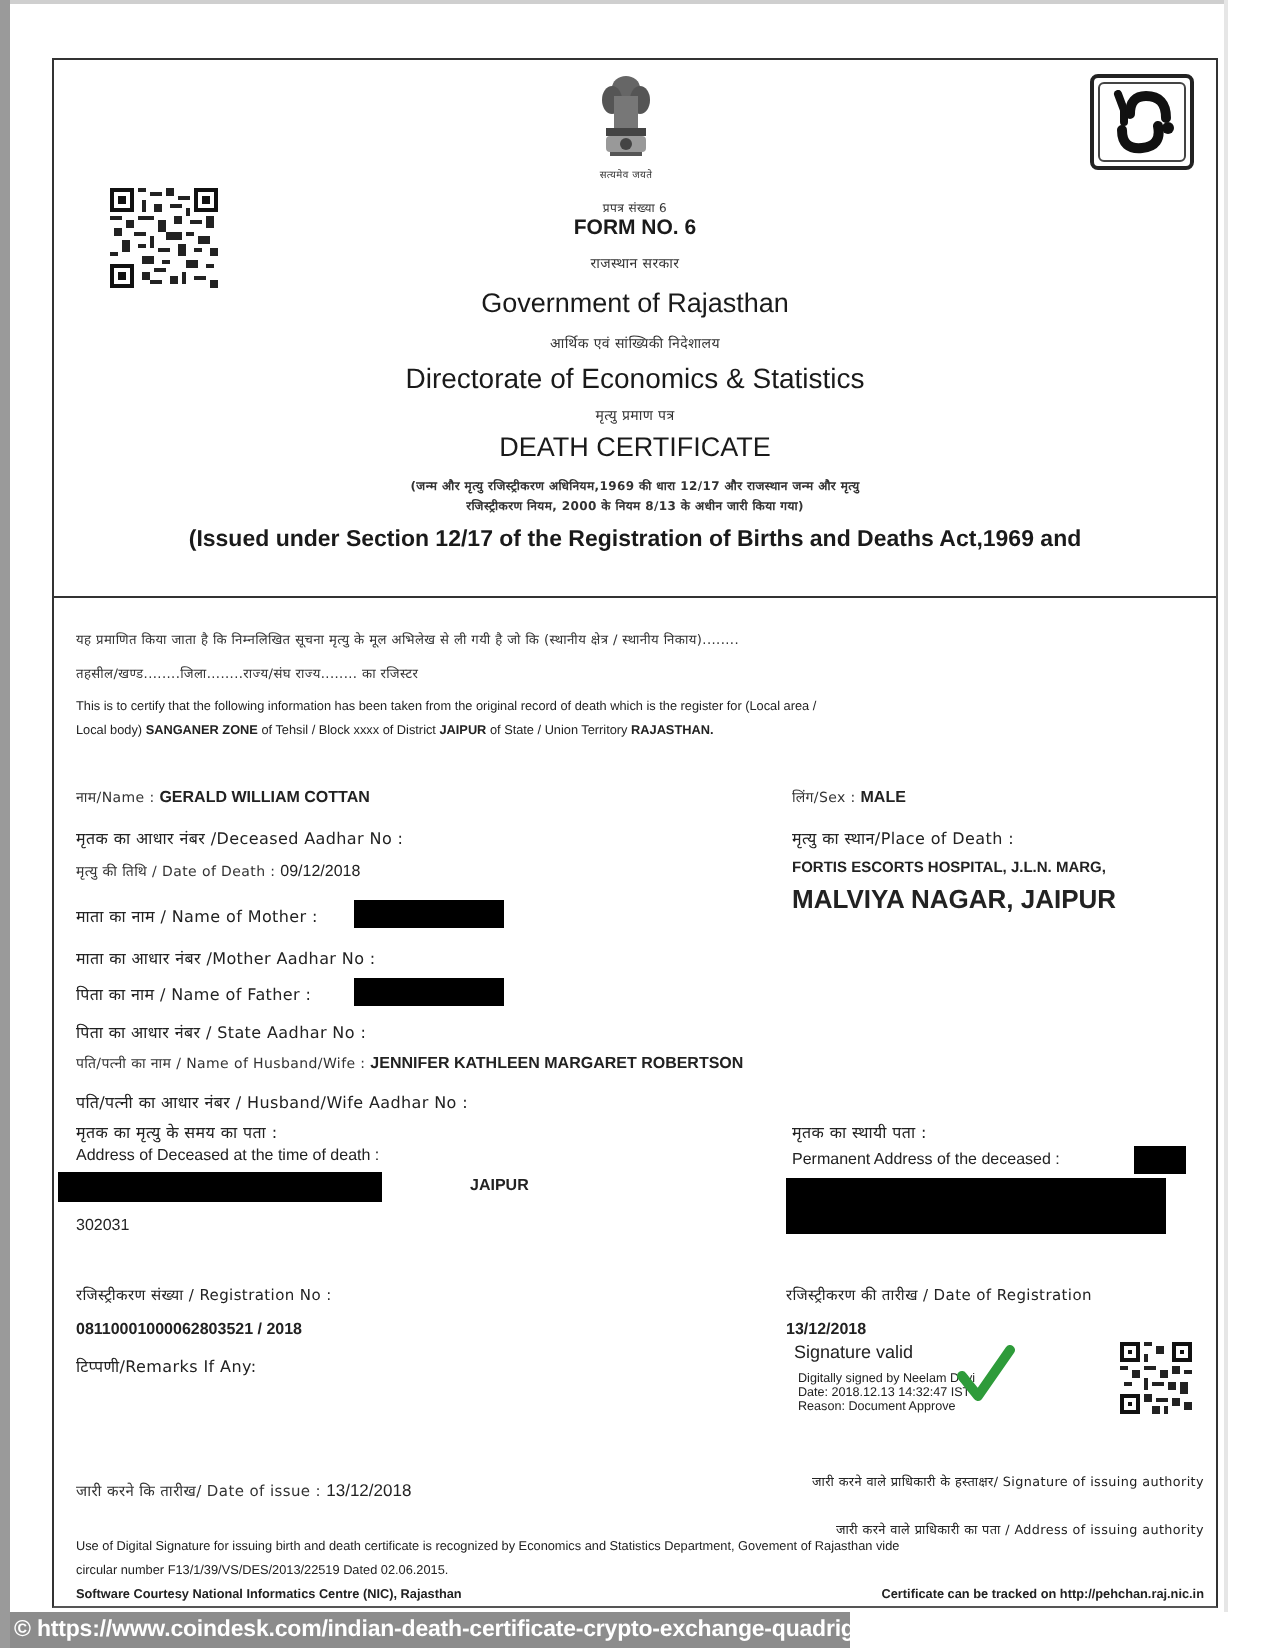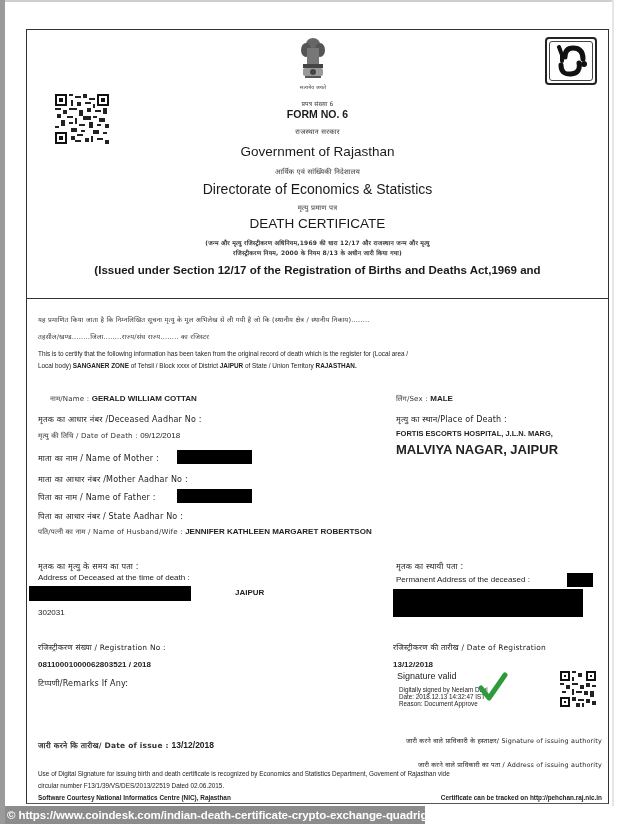--- a/index.html
+++ b/index.html
@@ -144,30 +144,31 @@
 
   <div class="divider"></div>
 
   <div class="abs hi" style="left:11px;top:285px;font-size:6.6px;white-space:nowrap;">यह प्रमाणित किया जाता है कि निम्नलिखित सूचना मृत्यु के मूल अभिलेख से ली गयी है जो कि (स्थानीय क्षेत्र / स्थानीय निकाय)........</div>
   <div class="abs hi" style="left:11px;top:302px;font-size:6.6px;white-space:nowrap;">तहसील/खण्ड........जिला........राज्य/संघ राज्य........ का रजिस्टर</div>
   <div class="abs t" style="left:11px;top:320px;font-size:6.4px;">This is to certify that the following information has been taken from the original record of death which is the register for (Local area /</div>
   <div class="abs t" style="left:11px;top:332px;font-size:6.4px;">
     <span>Local body) </span><b>SANGANER ZONE</b><span> of Tehsil / Block xxxx of District </span><b>JAIPUR</b><span> of State / Union Territory </span><b>RAJASTHAN.</b>
   </div>
 
-  <div class="abs t" style="left:23px;top:364px;"><span class="hi">नाम/Name : </span><b>GERALD WILLIAM COTTAN</b></div>
+  <div class="abs t" style="left:11px;top:364px;"><span class="hi">नाम/Name : </span><b>GERALD WILLIAM COTTAN</b></div>
   <div class="abs t hi" style="left:11px;top:383px;">मृतक का आधार नंबर /Deceased Aadhar No :</div>
   <div class="abs t" style="left:11px;top:401px;"><span class="hi">मृत्यु की तिथि / Date of Death : </span><span>09/12/2018</span></div>
   <div class="abs t hi" style="left:11px;top:422px;">माता का नाम / Name of Mother :</div>
   <div class="redact" style="left:150px;top:420px;width:75px;height:14px;"></div>
   <div class="abs t hi" style="left:11px;top:443px;">माता का आधार नंबर /Mother Aadhar No :</div>
   <div class="abs t hi" style="left:11px;top:461px;">पिता का नाम / Name of Father :</div>
   <div class="redact" style="left:150px;top:459px;width:75px;height:14px;"></div>
   <div class="abs t hi" style="left:11px;top:480px;">पिता का आधार नंबर / State Aadhar No :</div>
   <div class="abs t" style="left:11px;top:497px;"><span class="hi">पति/पत्नी का नाम / Name of Husband/Wife : </span><b>JENNIFER KATHLEEN MARGARET ROBERTSON</b></div>
+  <div class="abs t hi" style="left:11px;top:515px;">पति/पत्नी का आधार नंबर / Husband/Wife Aadhar No :</div>
   <div class="abs t hi" style="left:11px;top:530px;">मृतक का मृत्यु के समय का पता :</div>
   <div class="abs t" style="left:11px;top:543px;">Address of Deceased at the time of death :</div>
   <div class="redact" style="left:2px;top:556px;width:162px;height:15px;"></div>
   <div class="abs t bold" style="left:208px;top:558px;">JAIPUR</div>
   <div class="abs t" style="left:11px;top:578px;">302031</div>
 
   <div class="abs t" style="left:369px;top:364px;"><span class="hi">लिंग/Sex : </span><b>MALE</b></div>
   <div class="abs t hi" style="left:369px;top:383px;">मृत्यु का स्थान/Place of Death :</div>
   <div class="abs t bold" style="left:369px;top:399px;font-size:7.5px;">FORTIS ESCORTS HOSPITAL, J.L.N. MARG,</div>
   <div class="abs t bold" style="left:369px;top:412px;font-size:13px;">MALVIYA NAGAR, JAIPUR</div>
@@ -218,21 +219,21 @@
           <rect x="6" y="13" width="2" height="2"></rect>
         <rect x="9" y="14" width="3" height="1"></rect>
           <rect x="13" y="14" width="2" height="2"></rect>
           <rect x="16" y="15" width="2" height="2"></rect>
           <rect x="8" y="16" width="2" height="2"></rect>
           <rect x="11" y="16" width="1" height="2"></rect>
       </g>
     </svg>
   </div>
 
-  <div class="abs t" style="left:11px;top:710px;font-size:8.5px;font-weight:bold;"><span class="hi" style="font-size:7.5px;">जारी करने कि तारीख/ Date of issue : </span><span>13/12/2018</span></div>
+  <div class="abs t" style="left:11px;top:710px;font-size:8.5px;"><span class="hi" style="font-size:7.5px;">जारी करने कि तारीख/ Date of issue : </span><span>13/12/2018</span></div>
   <div class="abs t hi" style="right:6px;top:706px;font-size:6.4px;text-align:right;">जारी करने वाले प्राधिकारी के हस्ताक्षर/ Signature of issuing authority</div>
   <div class="abs t hi" style="right:6px;top:718px;font-size:6.4px;text-align:right;margin-top:12px;">जारी करने वाले प्राधिकारी का पता / Address of issuing authority</div>
 
   <div class="abs t" style="left:11px;top:740px;font-size:6.4px;">Use of Digital Signature for issuing birth and death certificate is recognized by Economics and Statistics Department, Govement of Rajasthan vide</div>
   <div class="abs t" style="left:11px;top:752px;font-size:6.4px;">circular number F13/1/39/VS/DES/2013/22519 Dated 02.06.2015.</div>
   <div class="abs t bold" style="left:11px;top:764px;font-size:6.4px;">Software Courtesy National  Informatics Centre (NIC), Rajasthan</div>
   <div class="abs t bold" style="right:6px;top:764px;font-size:6.4px;">Certificate can be tracked on http://pehchan.raj.nic.in</div>
 </div>
 
 <svg class="check" viewBox="0 0 30 30">

